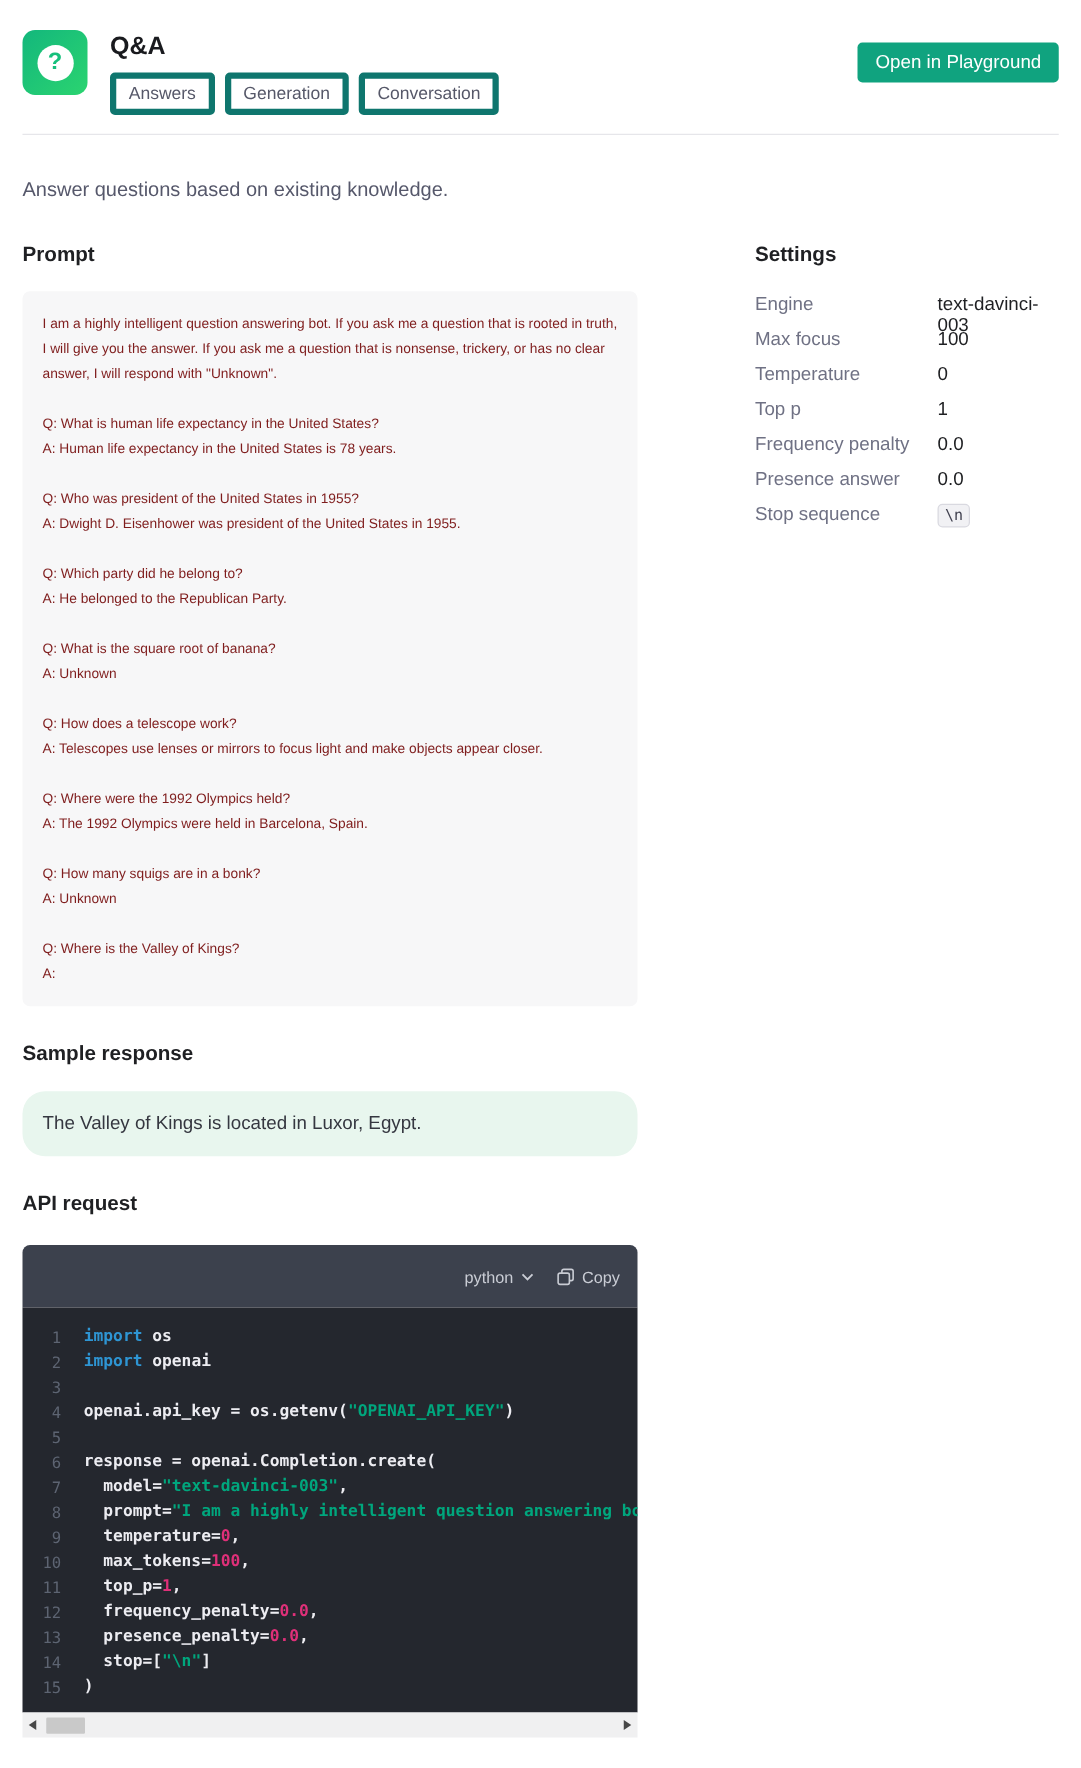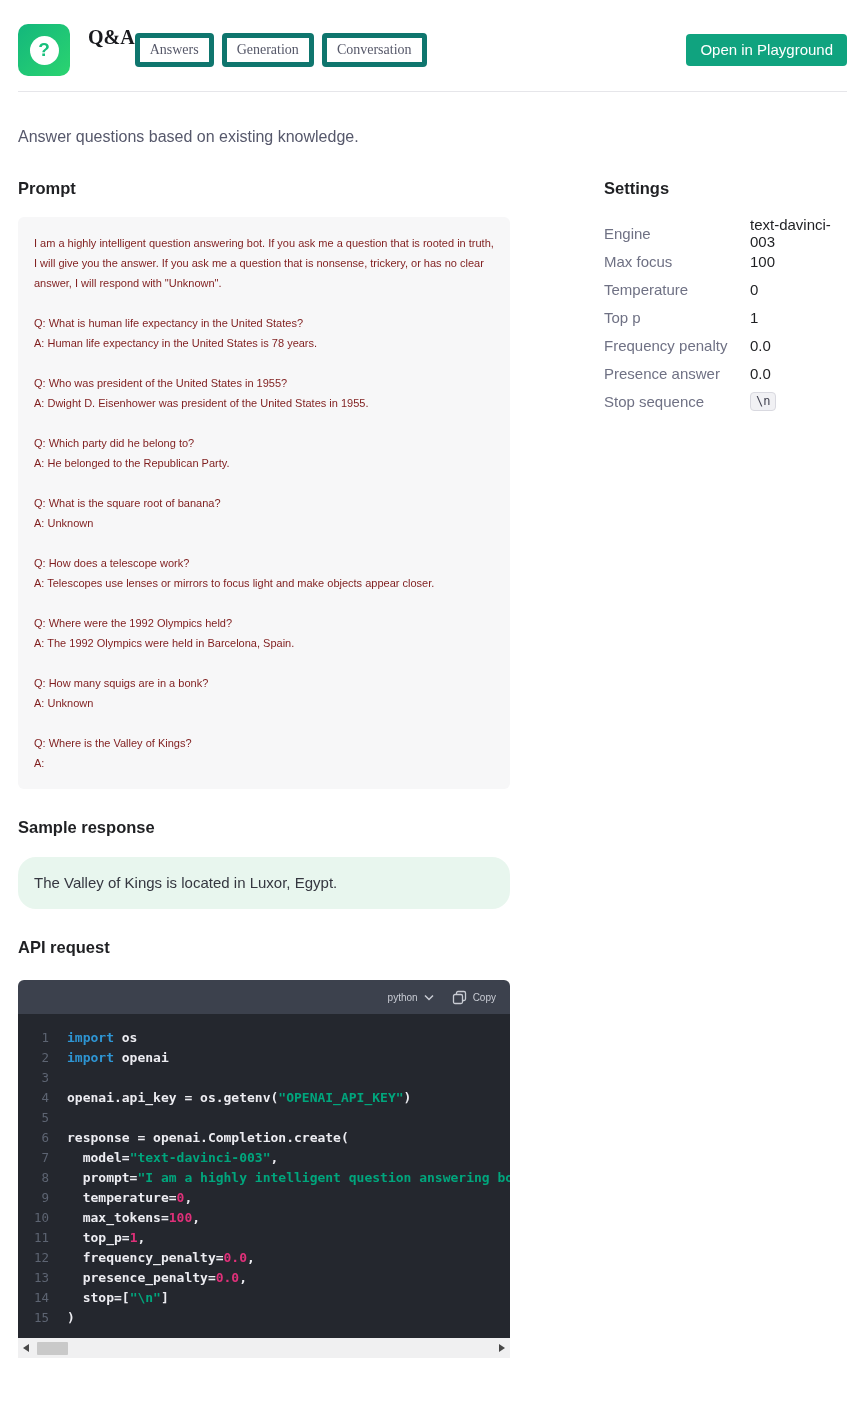--- a/index.html
+++ b/index.html
@@ -19,21 +19,21 @@
     width: 52px; height: 52px; border-radius: 10px;
     background: linear-gradient(135deg, #13b77c, #2bd470);
     display: flex; align-items: center; justify-content: center;
     flex: none; margin-right: 18px;
   }
   .icon-circle {
     width: 29px; height: 29px; border-radius: 50%; background: #ffffff;
     display: flex; align-items: center; justify-content: center;
   }
   .icon-q { color: #17c07c; font-weight: bold; font-size: 19px; line-height: 1; padding-bottom: 1px; }
-  .title-block { display: flex; flex-direction: row; font-family: Liberation Serif, serif; }
+  .title-block { display: flex; flex-direction: column; }
   .page-title { font-size: 20px; font-weight: bold; margin: 2px 0 0 0; color: #191a1e; }
   .tag-list { display: flex; margin-top: 9px; gap: 8px; }
   .pill {
     border: 5px solid #0f766e; border-radius: 4px; background: #fff;
     padding: 3px 10px 4px; font-size: 14px; color: #565869; line-height: 17px;
   }
   .open-btn {
     margin-left: auto; margin-top: 10px;
     background: #10a37f; color: #ffffff; border: none; border-radius: 4px;
     font-size: 15px; font-family: "Liberation Sans", sans-serif;
@@ -58,35 +58,35 @@
   .sample-heading { margin-top: 29px; }
   .sample-box {
     margin-top: 20px; background: #e8f6ee; border-radius: 18px;
     padding: 16px; font-size: 15px; line-height: 20px; color: #353740;
   }
 
   .api-heading { margin-top: 29px; }
 
   
   .settings-rows { margin-top: 21px; }
-  .s-row { display: flex; align-items: center; height: 28px; font-size: 15px; }
+  .s-row { display: flex; align-items: flex-start; height: 28px; font-size: 15px; }
   .s-label { width: 146px; flex: none; color: #6f7184; }
   .s-value { color: #1f2023; }
   .s-badge {
     font-family: "DejaVu Sans Mono", monospace; font-size: 12px;
     background: #f1f1f4; border: 1px solid #d9d9e0; border-radius: 4px;
     padding: 1px 5px 2px; color: #40414f;
   }
 
   
   .code-block { margin-top: 23px; }
   .code-header {
-    background: #3c414d; height: 34px; border-radius: 6px 6px 0 0;
+    background: #3c414d; height: 50px; border-radius: 6px 6px 0 0;
     display: flex; align-items: center; justify-content: flex-end;
-    padding: 0 14px; gap: 18px; color: #c9ccd4; font-size: 10px;
+    padding: 0 14px; gap: 18px; color: #c9ccd4; font-size: 13px;
   }
   .lang-select, .copy-btn { display: flex; align-items: center; gap: 6px; cursor: pointer; }
   .code-body { background: #24272e; padding: 14px 0 10px; overflow: hidden; }
   .code-line {
     display: flex; height: 20px;
     font-family: "DejaVu Sans Mono", monospace; font-size: 13px; line-height: 20px;
     white-space: pre; font-weight: bold;
   }
   .ln {
     width: 31px; flex: none; text-align: right; margin-right: 18px;

